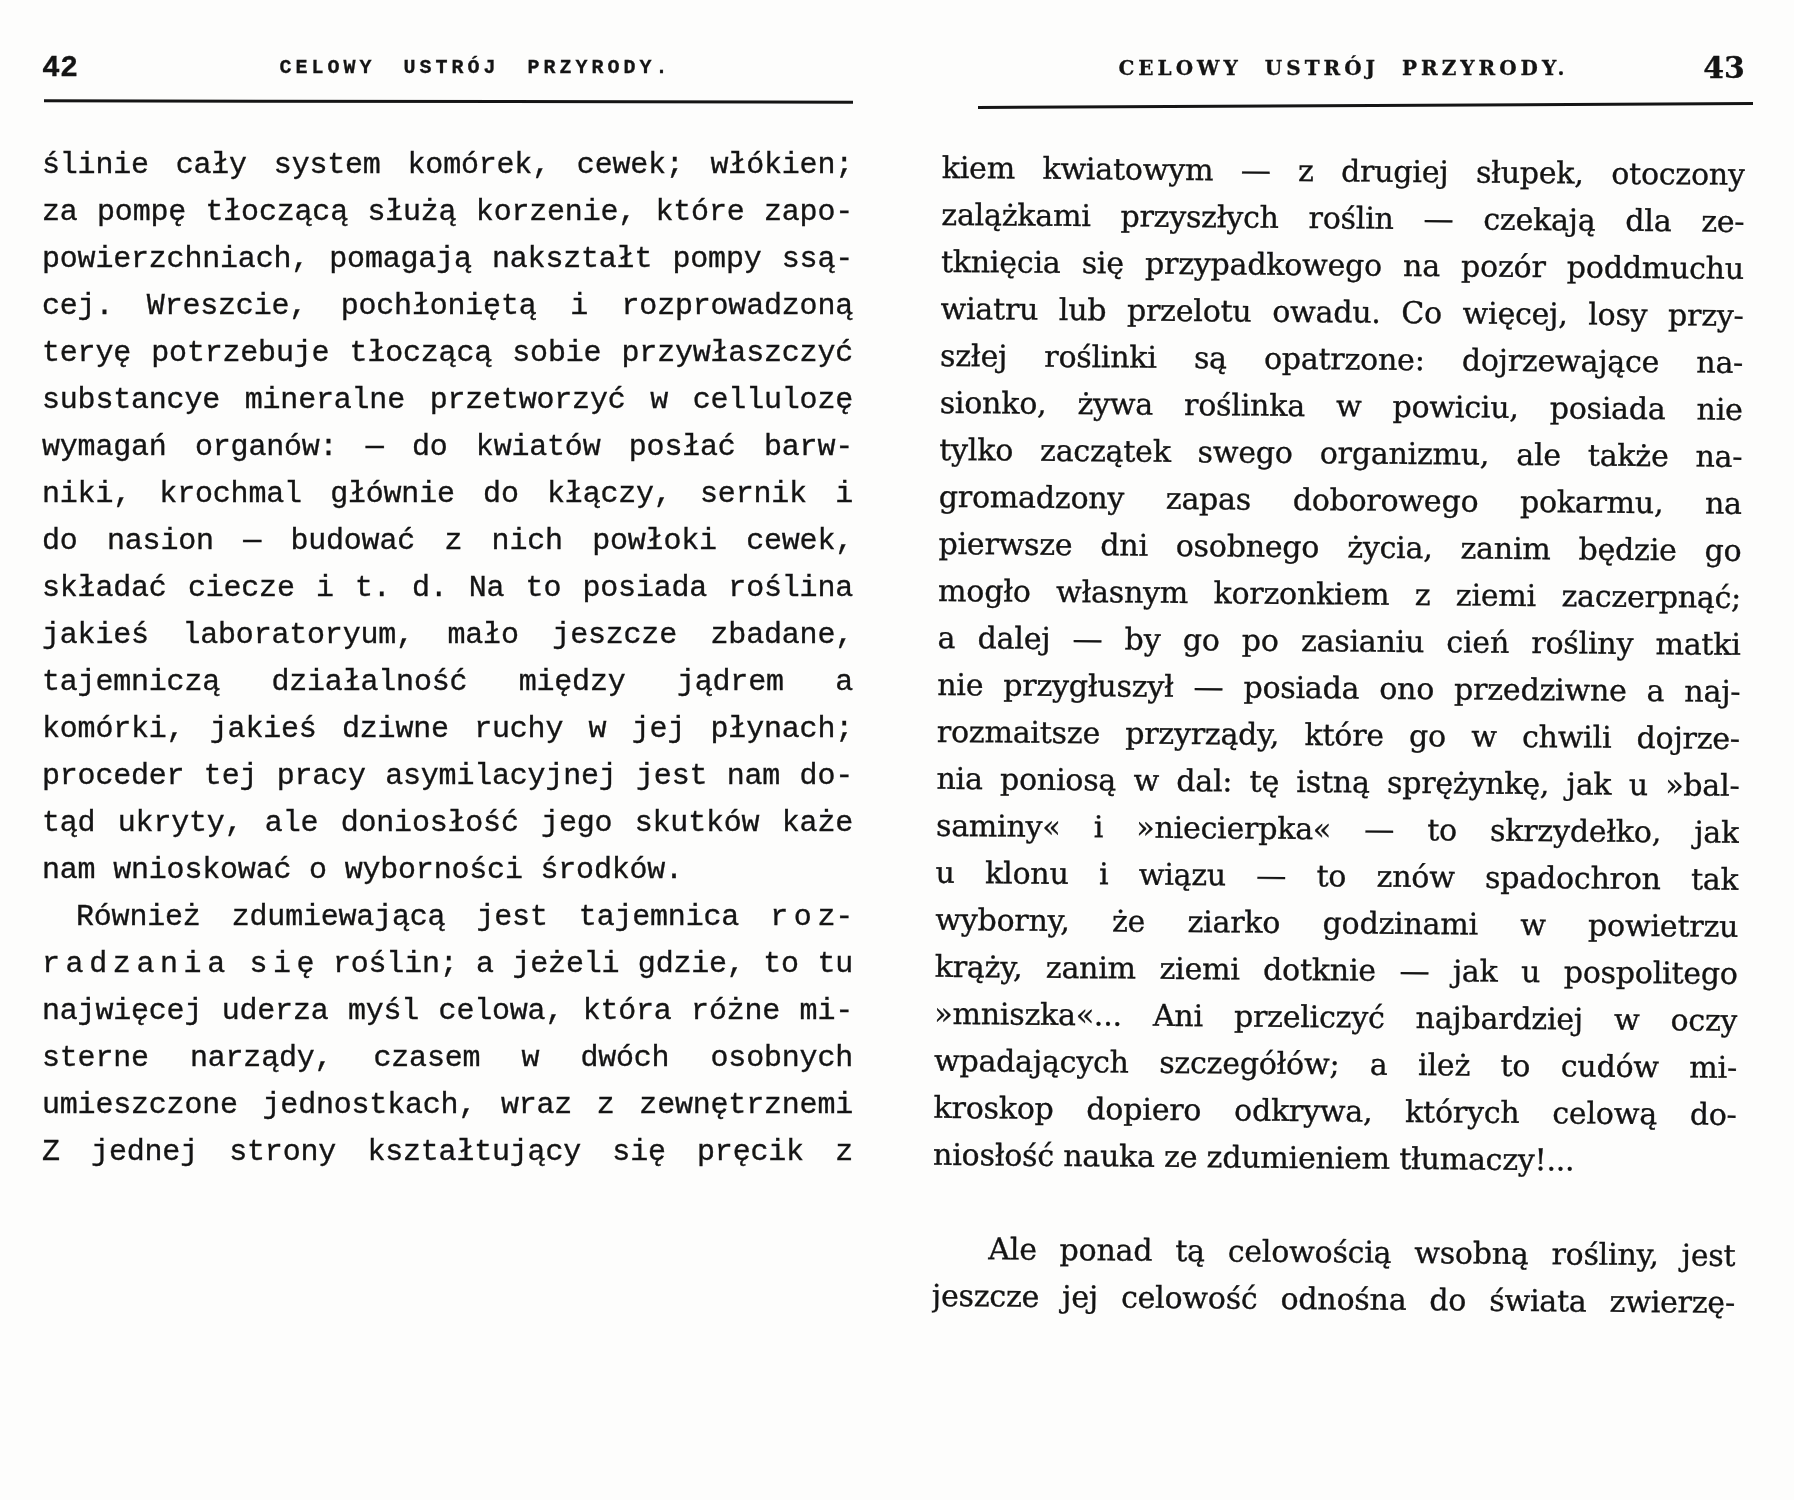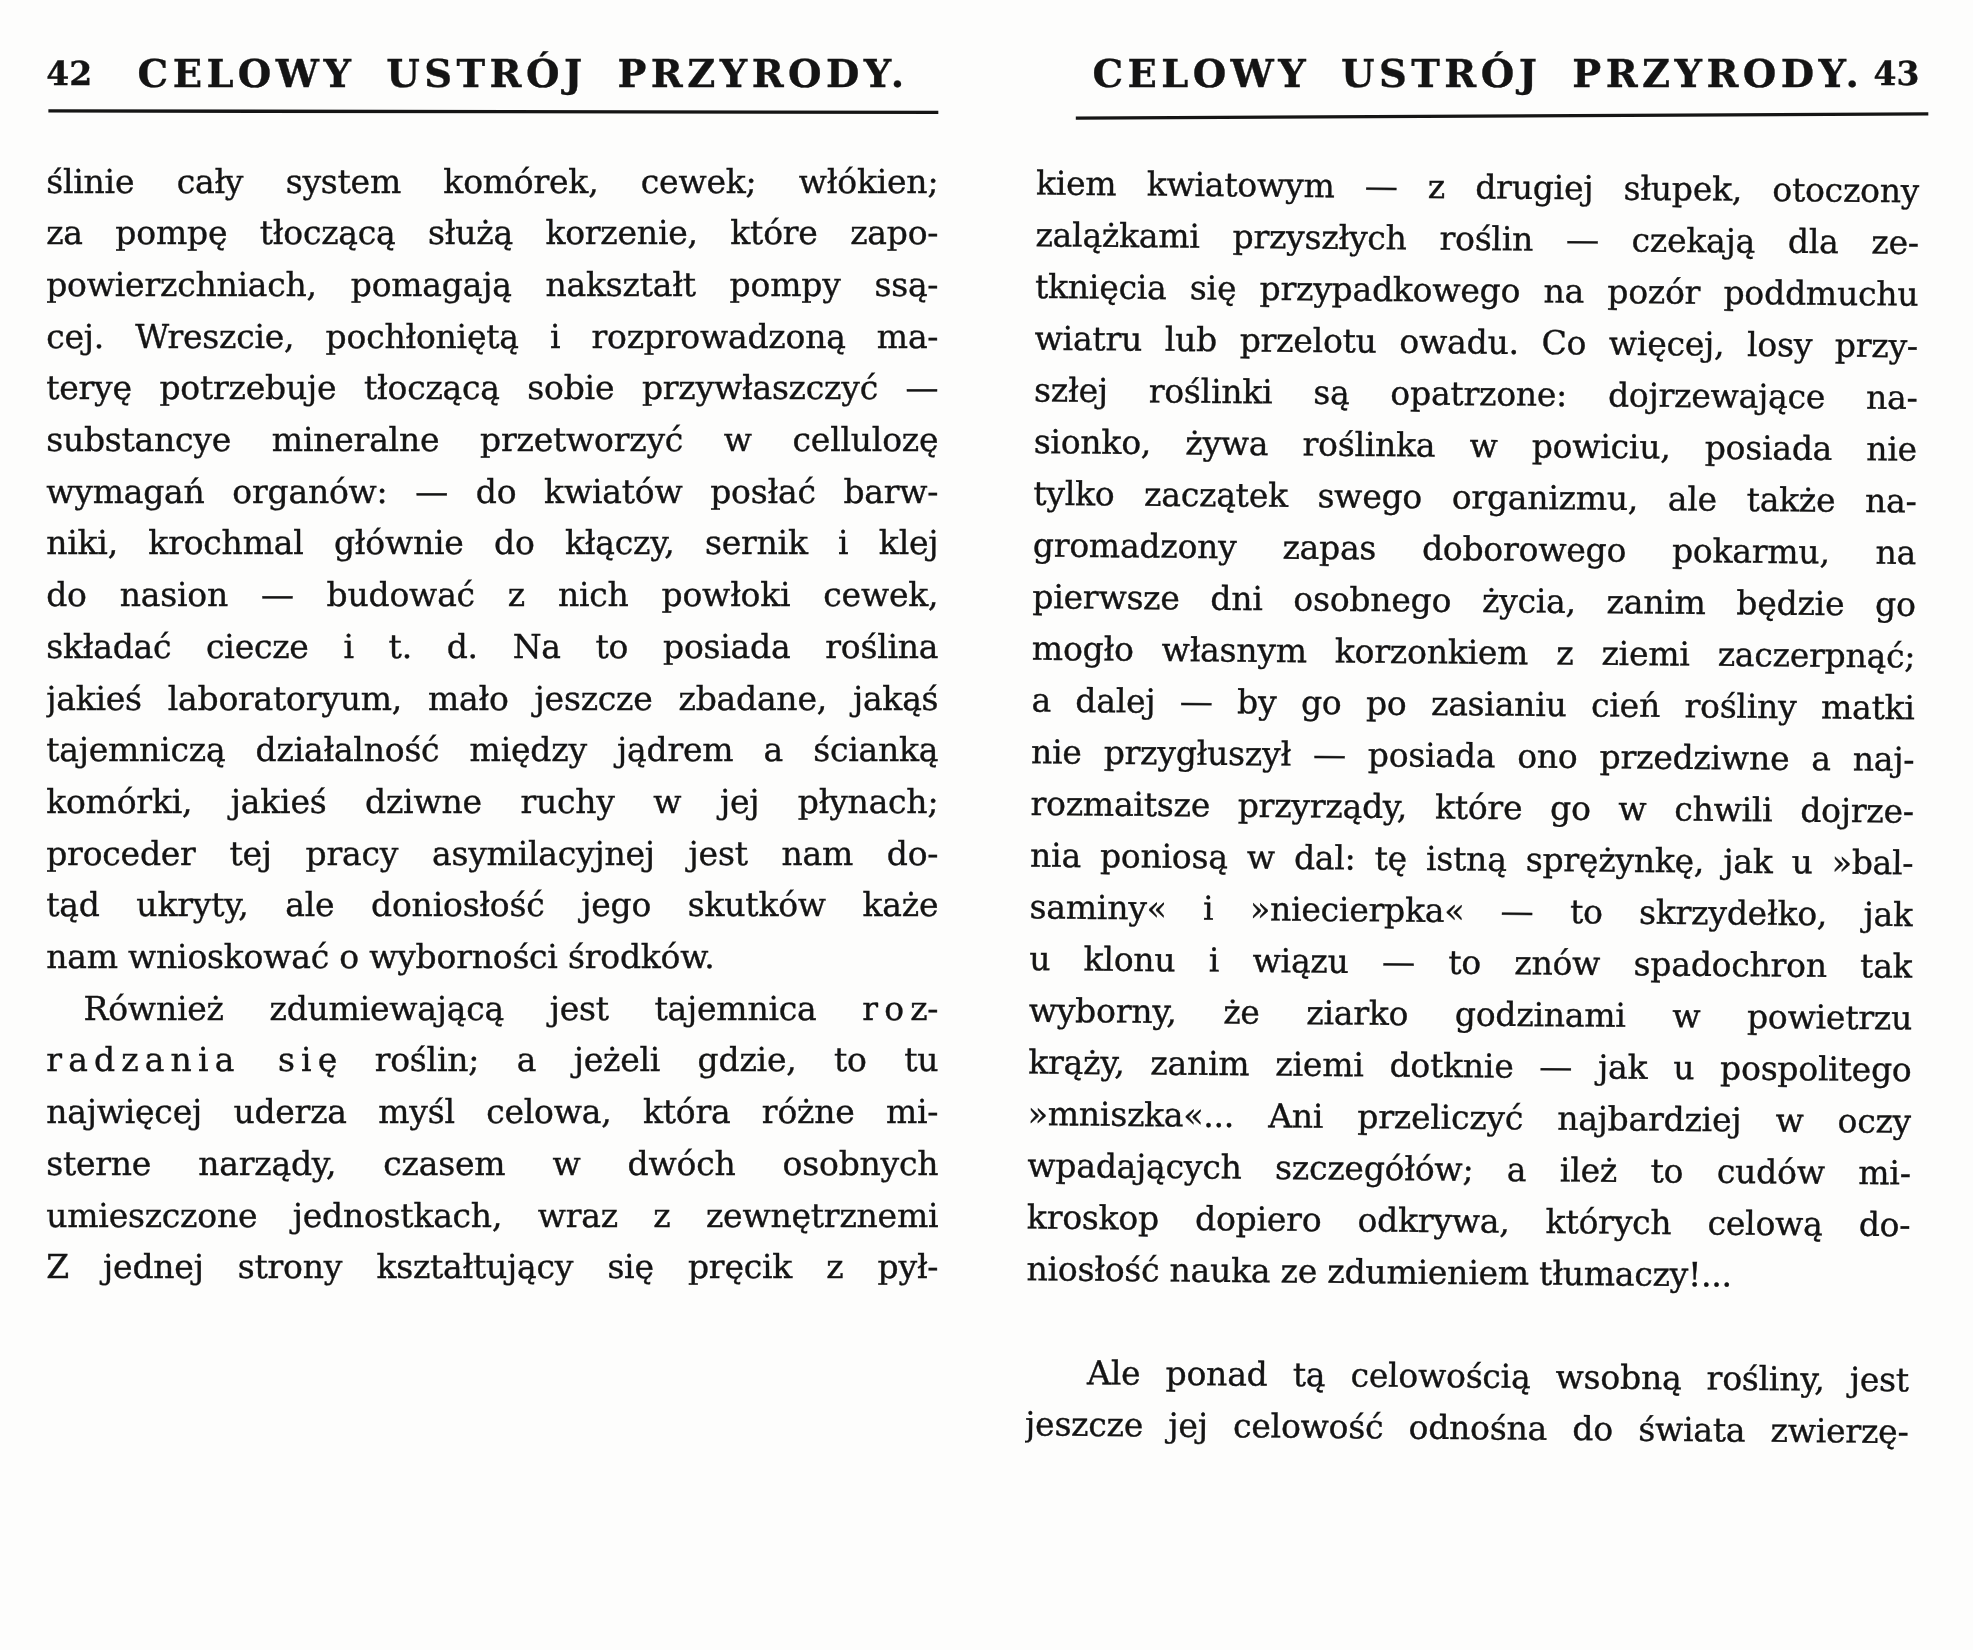--- a/index.html
+++ b/index.html
@@ -13,32 +13,32 @@
     height: 1500px;
     background: #fdfdfc;
     overflow: hidden;
     font-family: "DejaVu Serif", "Liberation Serif", serif;
     color: #141414;
   }
   .page {
     position: absolute;
     top: 48px;
   }
-  .page-left  { left: 42px;  width: 811px; }
+  .page-left  { left: 42px;  width: 811px; font-family: Liberation Mono, monospace; }
   .page-right { left: 942px; width: 803px; }
 
   .page-header {
     position: relative;
     height: 40px;
     line-height: 40px;
   }
   .running-title {
     display: block;
     text-align: center;
-    font-size: 35px;
+    font-size: 20px;
     font-weight: bold;
     letter-spacing: 4px;
     word-spacing: 12px;
     -webkit-text-stroke: 0.3px #141414;
   }
   .page-left .running-title { position: relative; left: 28px; }
   .page-number {
     position: absolute;
     top: 0;
     font-size: 30px;

